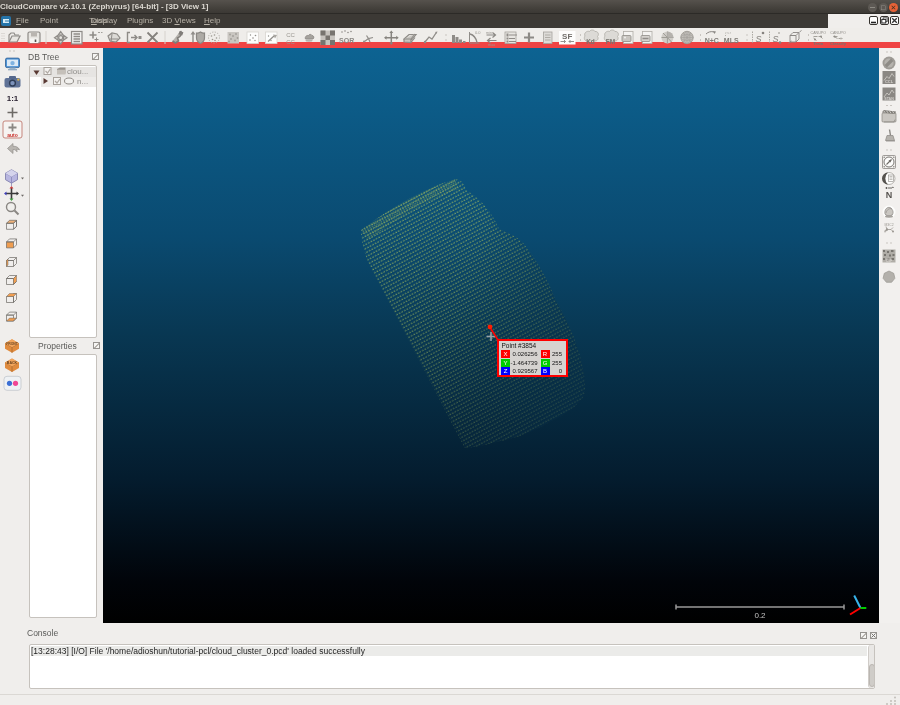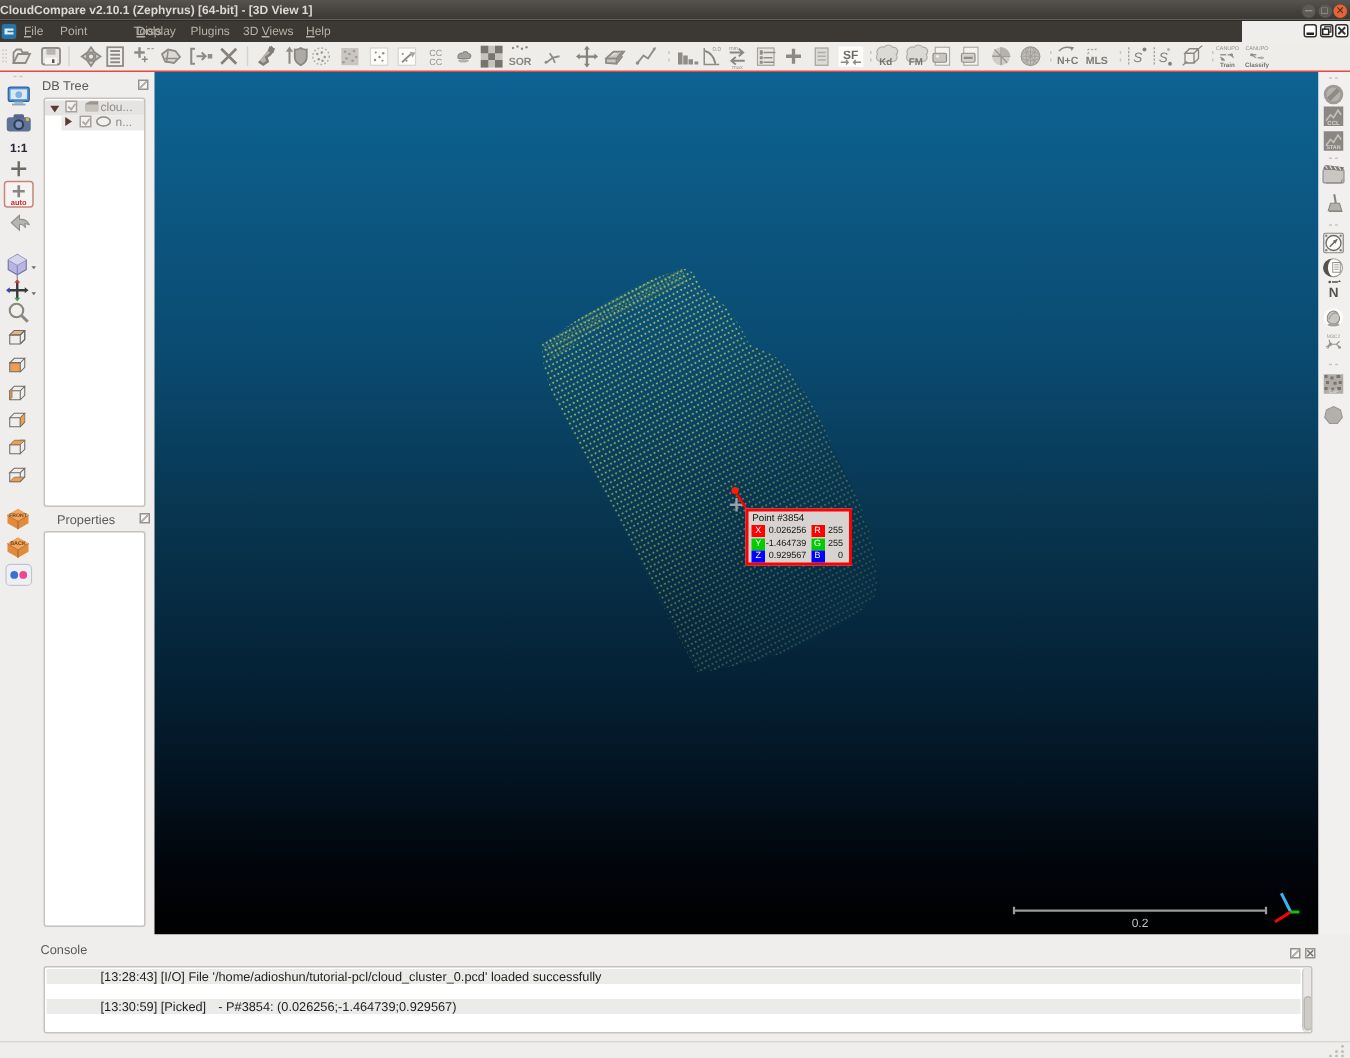--- a/index.html
+++ b/index.html
@@ -14,42 +14,42 @@
 #title-text { width:100%; text-align:left; color:#dcd8d1; font-size:8px; font-weight:bold; line-height:14px; letter-spacing:0px; }
 .wbtn { position:absolute; top:2.5px; width:9px; height:9px; border-radius:50%; background:#5d5954; }
 .wbtn span { display:block; text-align:center; font-size:7px; line-height:9px; color:#b7b3ac; }
 
 
 #menubar { left:0; top:14px; width:828px; height:14px; background:#3c3935;text-decoration:underline; }
 .menuitem { position:absolute; top:0; color:#b6b0a6; font-size:8px; line-height:14px; }
 .mdibtn { position:absolute; top:2px; width:9px; height:9px; background:#fefefe; border-radius:2px; border:1px solid #34312d; }
 
 
-#toolbar { left:0; top:28px; width:900px; height:20px; background:#efedea; border-bottom:1px solid #ef4444; }
+#toolbar { left:0; top:28px; width:900px; height:20px; background:#efedea; border-bottom:6px solid #ef4444; }
 
 
 #leftbar { left:0; top:48px; width:25px; height:575px; background:#f0eeec; }
 #dbpanel { left:25px; top:48px; width:78px; height:575px; background:#f0eeec; }
 .panelheader { color:#5a5a58; font-size:8.5px; }
 .floaticon { position:absolute; width:7px; height:7px; border:1px solid #96938f; background:linear-gradient(135deg,#f6f5f3 40%,#b7b3ae 41%,#b7b3ae 60%,#f6f5f3 61%); }
 .whitebox { position:absolute; background:#fff; border:1px solid #c6c2bd; border-radius:2px; }
 
 
 #view3d { left:103px; top:48px; width:776px; height:575px;
   background:linear-gradient(#0d6392, #0a4a70 33%, #083752 50%, #041c2e 75%, #010409 93%, #000 100%); }
 
 
 #rightbar { left:879px; top:48px; width:21px; height:575px; background:#f2f0ee; }
 
 
 #console { left:0; top:623px; width:900px; height:102px; background:#f0eeec; }
 #consolebox { position:absolute; left:29px; top:21px; width:846px; height:45px; background:#fff; border:1px solid #c6c2bd; border-radius:2px; overflow:hidden; }
 .crow { position:absolute; left:1px; width:836px; height:10px; font-size:8.5px; line-height:10.5px; color:#1e1e1e; padding-left:0px; white-space:pre; }
 .pfx { display:inline-block; width:78.5px; }
-.crow.alt { background:#ebebe9;padding-left:36px; }
+.crow.alt { background:#ebebe9; }
 
 
 #tooltip { left:497px; top:339px; width:71px; height:38px; background:#d6d3d0; border:2px solid #f00; font-size:6px; color:#111; }
 .tt-lbl { position:absolute; width:9px; height:8px; color:#fff; text-align:center; line-height:8px; font-size:6px; }
 .tt-val { position:absolute; text-align:right; color:#141414; line-height:8px; font-size:6px; white-space:nowrap; }
 </style>
 </head>
 <body>
 <div id="root">
 
@@ -616,21 +616,20 @@
   <div id="console" class="abs">
     <div class="panelheader abs" style="left:27px; top:5px;">Console</div>
     <div class="floaticon" style="left:860px; top:9px;"></div>
     <div class="floaticon" style="left:870px; top:9px; background:#f2f1ef;">
         <svg width="5" height="5" style="display:block">
           <path d="M0.5 0.5 l4 4 M4.5 0.5 l-4 4" stroke="#76736f" stroke-width="1"></path>
         </svg>
       </div>
     <div id="consolebox">
       <div class="crow alt" style="top:1px;">[13:28:43] [I/O] File '/home/adioshun/tutorial-pcl/cloud_cluster_0.pcd' loaded successfully</div>
-      <div class="crow alt" style="top:21px;"><span class="pfx">[13:30:59] [Picked]</span>- P#3854: (0.026256;-1.464739;0.929567)</div>
 
       <div class="abs" style="left:838px; top:0px; width:7px; height:43px; background:#e9e7e5; border-left:1px solid #d0ccc8; border-radius:3px;"></div>
       <div class="abs" style="left:838.5px; top:19px; width:6px; height:23px; background:#cfccc8; border-radius:3px; border:1px solid #bab6b1;"></div>
     </div>
     <div class="abs" style="left:0; top:71px; width:900px; height:1px; background:#dbd8d4;"></div>
     <svg class="abs" style="left:884px; top:73px;" width="14" height="9">
         <g fill="#c2beb9">
           <circle cx="11" cy="1.5" r="1"></circle>
           <circle cx="7" cy="5" r="1"></circle>
           <circle cx="11" cy="5" r="1"></circle>

